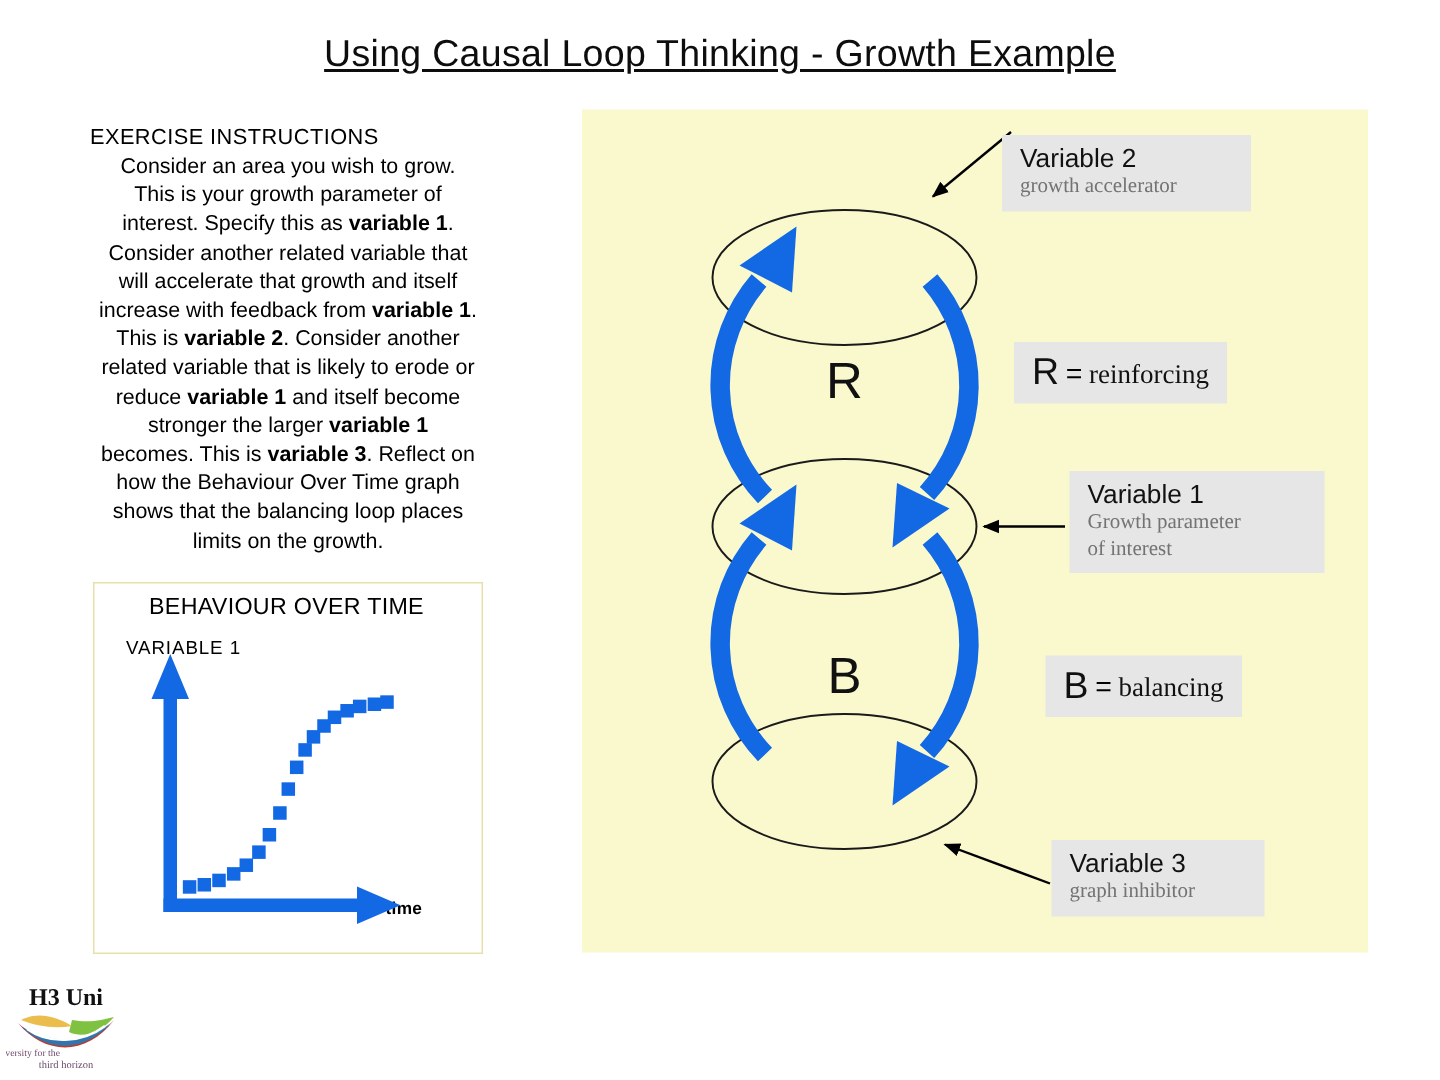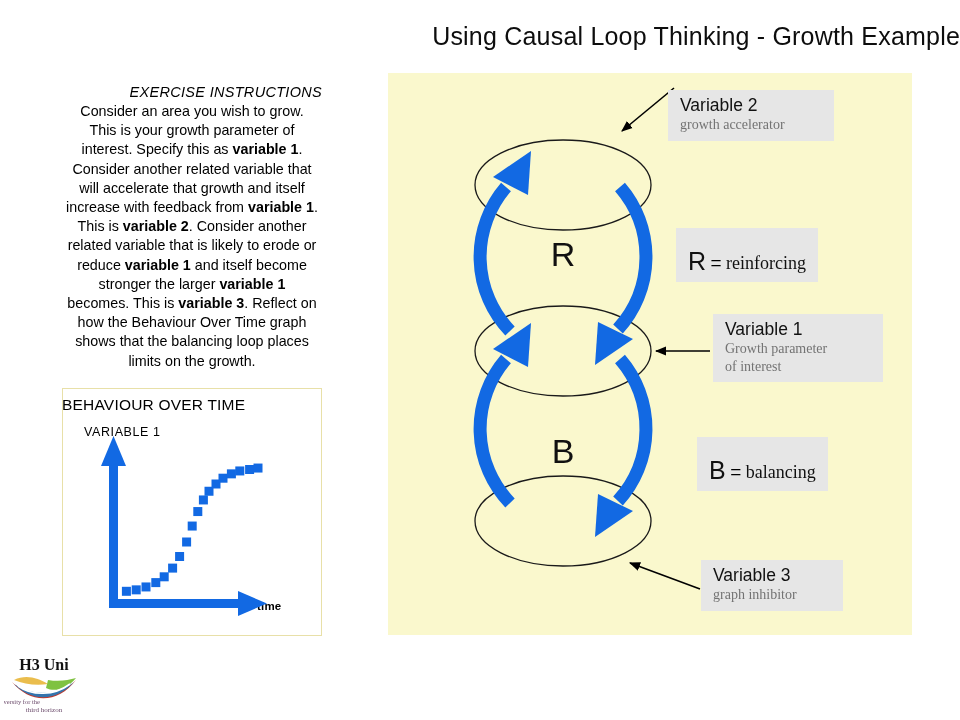--- a/index.html
+++ b/index.html
@@ -9,45 +9,46 @@
     font-family:"Liberation Sans", sans-serif;
     color:#000;
     overflow:hidden;
     position:relative;
   }
   #slide{position:absolute;left:0;top:0;width:960px;height:720px;}
 
   
   .title{
     position:absolute;left:0;top:22px;width:960px;
-    text-align:right;
+    text-align:center;
     font-size:25px;
     font-family:"Liberation Sans", sans-serif;
     letter-spacing:.2px;
     color:#0d0d0d;
+    text-decoration:underline;
   }
 
   
   .instr-head{
     position:absolute;left:60px;top:84px;width:262px;
-    text-align:right;font-size:14.5px;letter-spacing:.3px;font-style:italic;
+    text-align:left;font-size:14.5px;letter-spacing:.3px;
   }
   .instr-body{
     position:absolute;left:66px;top:102px;width:252px;
     font-size:14.3px;line-height:19.2px;text-align:center;
   }
   .instr-body b{font-weight:bold;}
 
   
   .bot-box{
     position:absolute;left:62px;top:388px;width:258px;height:246px;
     border:1px solid #e8e0a8;background:#ffffff;
   }
   .bot-title{
-    position:absolute;left:62px;top:396px;width:258px;text-align:left;
+    position:absolute;left:62px;top:396px;width:258px;text-align:center;
     font-size:15.5px;letter-spacing:.2px;
   }
   .bot-ylabel{
     position:absolute;left:84px;top:425px;
     font-size:12.5px;letter-spacing:.6px;
   }
   .bot-xlabel{
     position:absolute;left:257px;top:600px;
     font-size:11.5px;font-weight:bold;letter-spacing:.2px;
   }
@@ -82,21 +83,21 @@
   .callout .sub{
     font-size:14px;line-height:17.5px;
     font-family:"Liberation Serif", serif;color:#737373;
   }
   #cl-var2{left:668px;top:90px;width:166px;}
   #cl-var1{left:713px;top:314px;width:170px;}
   #cl-var3{left:701px;top:560px;width:142px;}
 
   .legend{
     position:absolute;background:#e6e6e6;
-    padding:19px 12px 6px 12px;box-sizing:border-box;
+    padding:6px 12px 6px 12px;box-sizing:border-box;
     white-space:nowrap;
   }
   .legend .big{
     font-size:25px;font-family:"Liberation Sans", sans-serif;color:#111;
     vertical-align:-1px;
   }
   .legend .eq{font-size:19px;font-family:"Liberation Sans", sans-serif;}
   .legend .word{
     font-size:18px;font-family:"Liberation Serif", serif;color:#111;
   }

